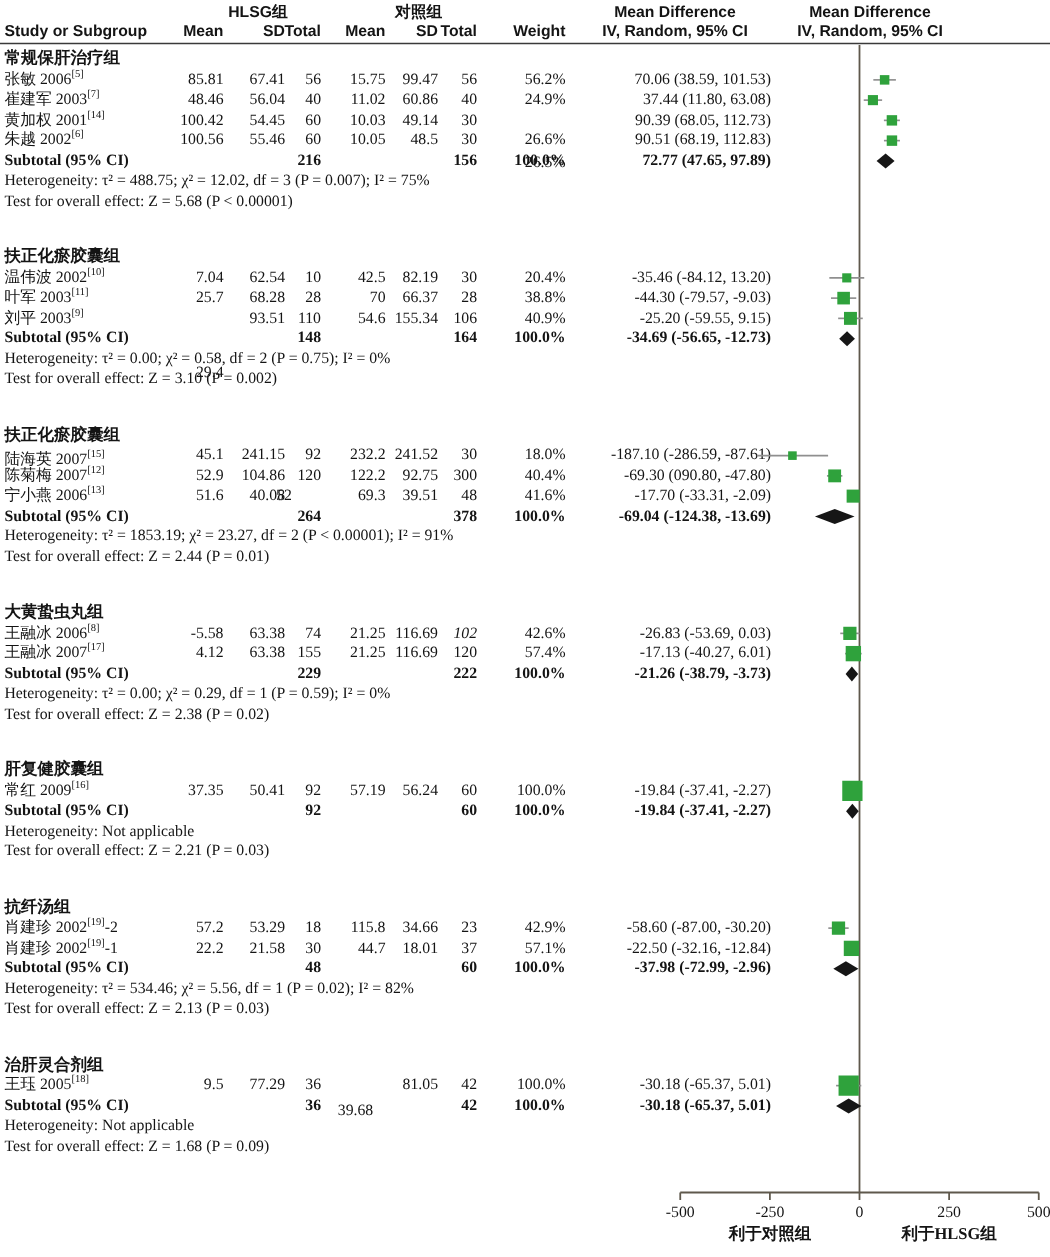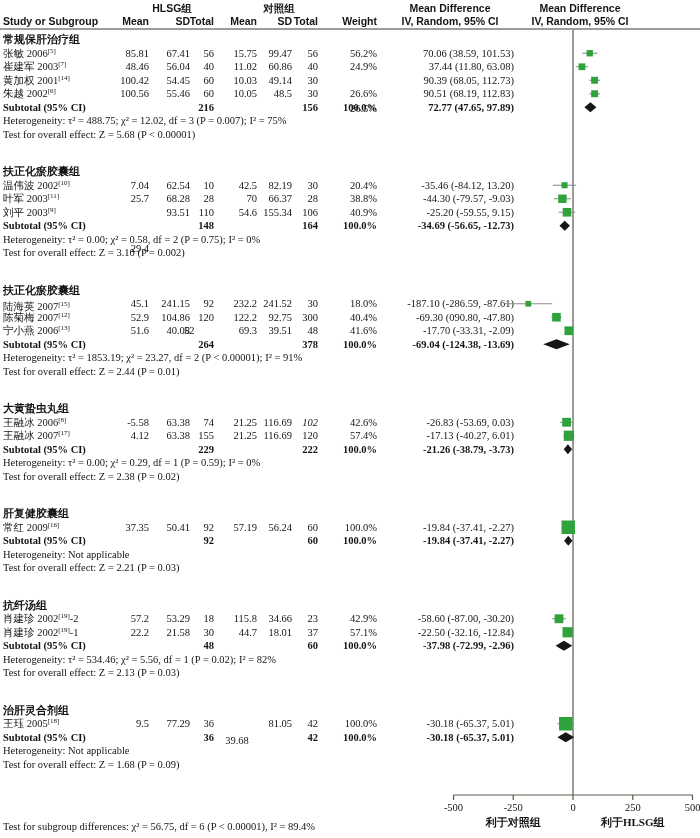--- a/index.html
+++ b/index.html
@@ -287,14 +287,13 @@
       <line x1="552.207" y1="618.75" x2="565.7822" y2="618.75" stroke="#8f8f8f" stroke-width="1.1"></line>
       <rect x="554.5734788186705" y="614.3288788186705" width="8.84224236265892" height="8.84224236265892" fill="#2fa23c"></rect>
       <line x1="565.31376" y1="632.25" x2="569.93124" y2="632.25" stroke="#8f8f8f" stroke-width="1.1"></line>
       <rect x="562.5218934184255" y="627.1493934184256" width="10.201213163148784" height="10.201213163148784" fill="#2fa23c"></rect>
       <polygon points="555.55539,645.75 563.92278,640.75 572.29256,645.75 563.92278,650.75" fill="#161616"></polygon>
       <line x1="557.37657" y1="723.75" x2="574.19739" y2="723.75" stroke="#8f8f8f" stroke-width="1.1"></line>
       <rect x="559.03698" y="717" width="13.5" height="13.5" fill="#2fa23c"></rect>
       <polygon points="557.37657,737.25 565.78698,732.25 574.19739,737.25 565.78698,742.25" fill="#161616"></polygon>
     </svg>
 
-  <div class="cell" style="top:820px;left:3px">Test for subgroup differences: χ² = 56.75, df = 6 (P &lt; 0.00001), I² = 89.4%</div>
 </div>
 
 </body></html>

